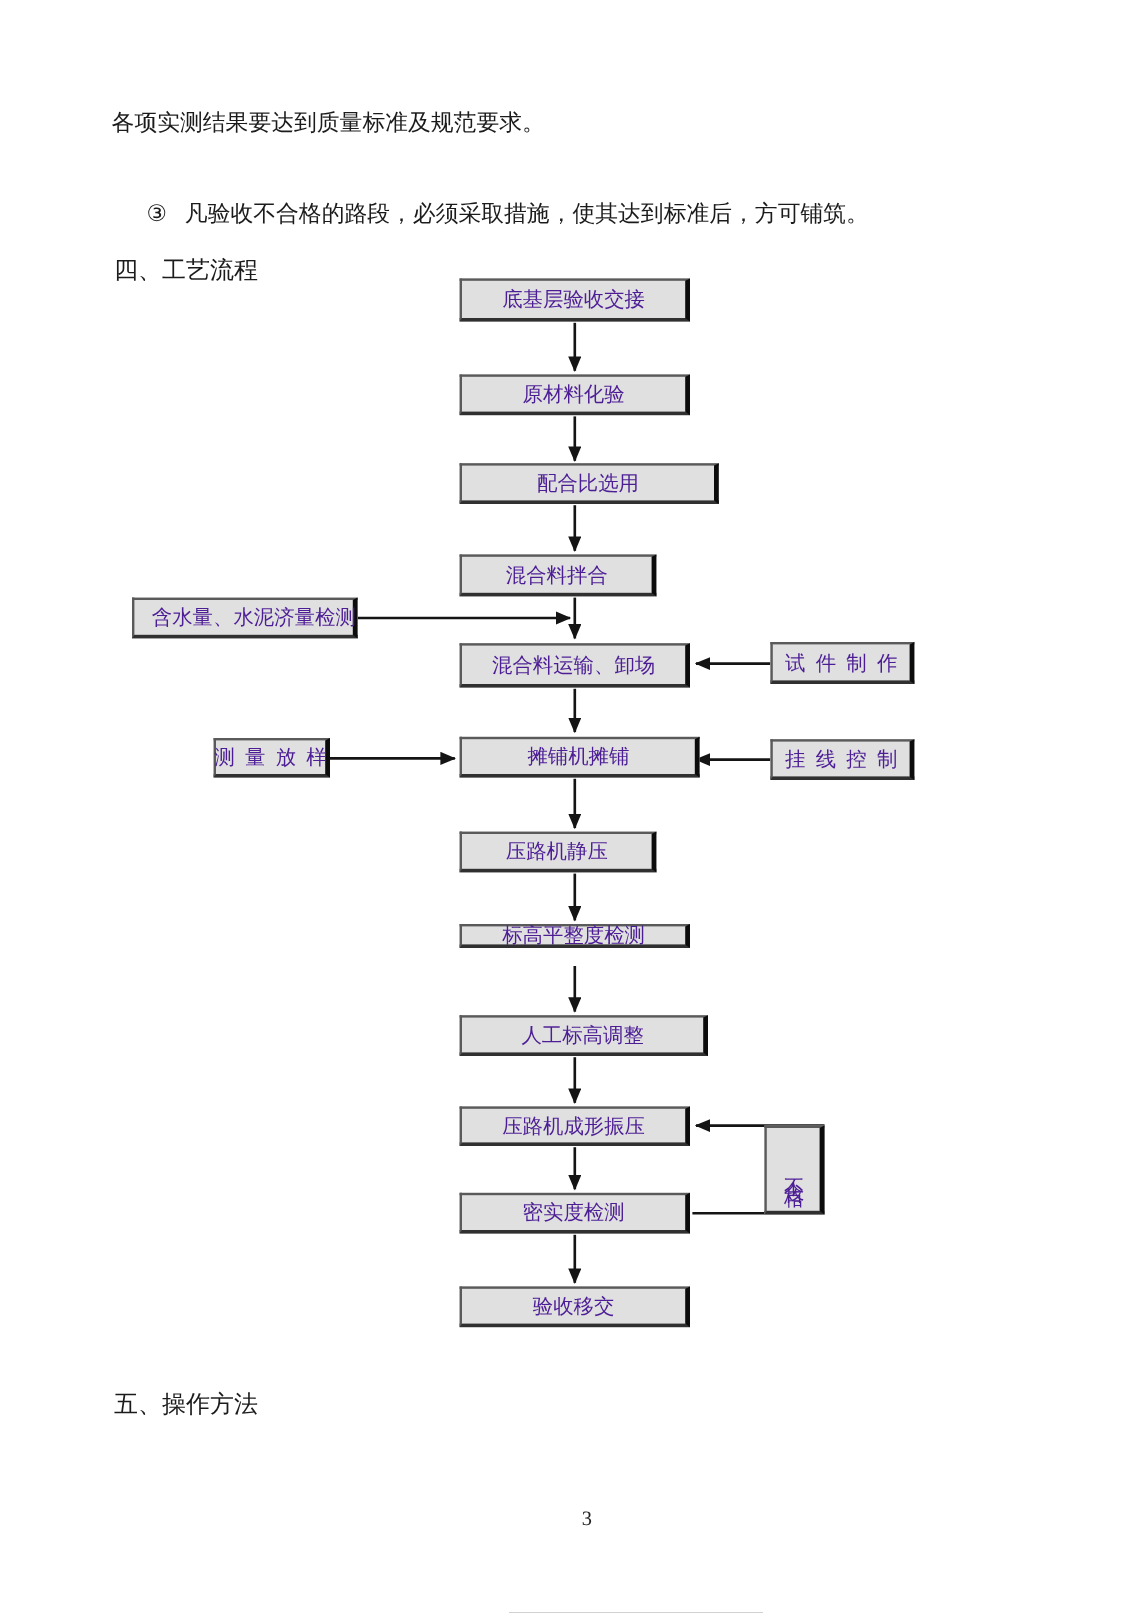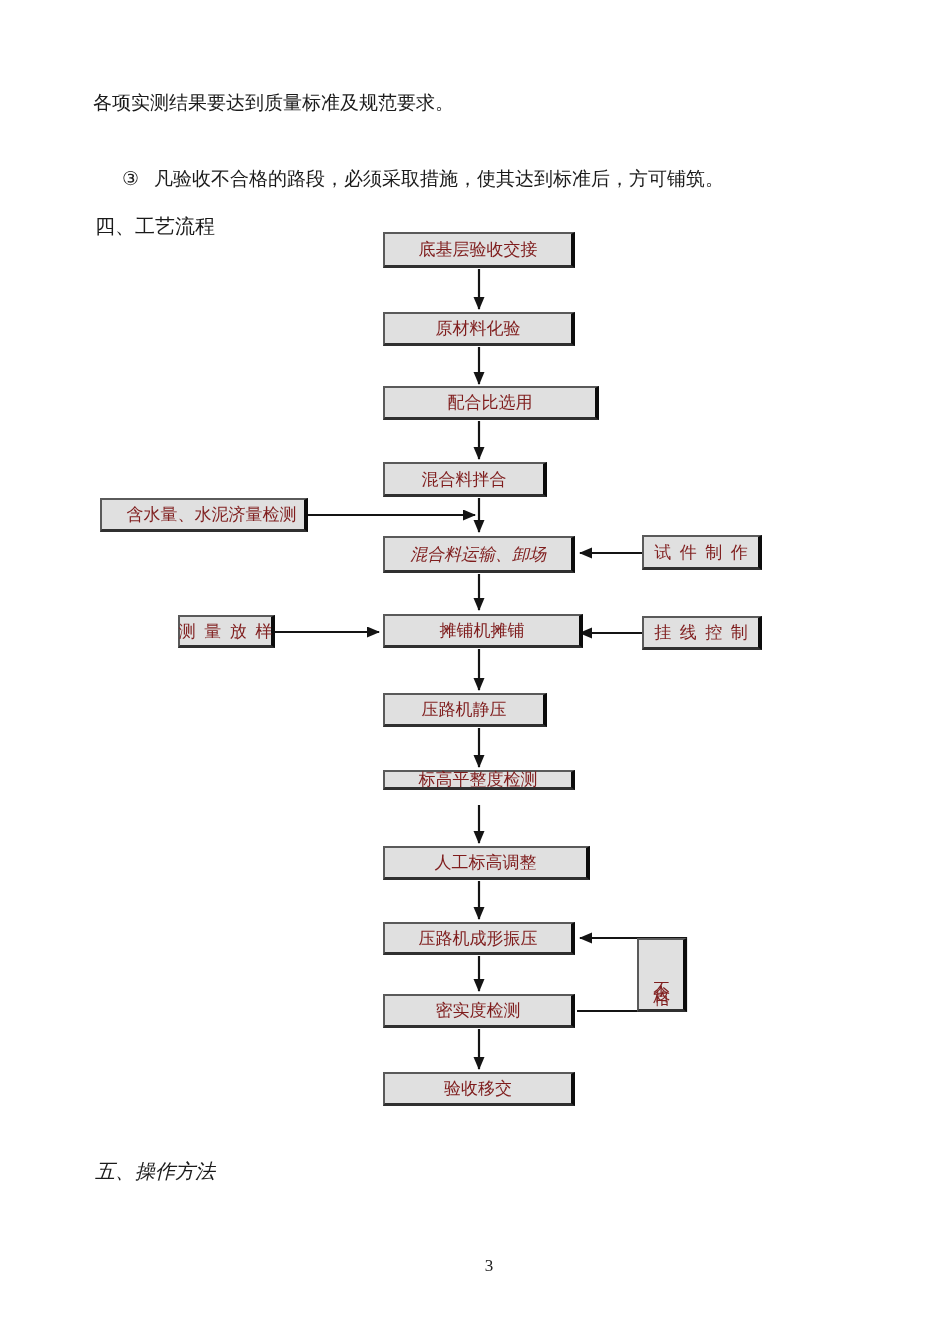--- a/index.html
+++ b/index.html
@@ -29,21 +29,21 @@
   .flow-svg{position:absolute;left:0;top:0;pointer-events:none;}
   .node{
     position:absolute;
     box-sizing:border-box;
     background:#e0e0e0;
     border:2px solid #5a5a5a;
     border-right:4px solid #0c0c0c;
     border-bottom:3px solid #303030;
     display:flex;align-items:center;justify-content:center;
     font-size:17px;line-height:1;
-    color:#7f1d1d;
+    color:#4c1d95;
     white-space:nowrap;
   }
   .node .spaced{letter-spacing:0.5em;margin-right:-0.5em;}
   .node .vtext{
     writing-mode:vertical-rl;
     letter-spacing:0.25em;
     line-height:1.1;
   }
 </style>
 </head>
@@ -53,21 +53,21 @@
 
   <div class="textline" style="left:93px;top:91px;">各项实测结果要达到质量标准及规范要求。</div>
 
 
   <div class="textline" style="left:122px;top:167px;">
     <span class="marker">③</span><span>凡验收不合格的路段，必须采取措施，使其达到标准后，方可铺筑。</span>
   </div>
 
   <div class="textline" style="left:95px;top:215px;font-size:20px;">四、工艺流程</div>
 
-  <div class="textline" style="left:95px;top:1160px;font-size:20px;font-style:italic;">五、操作方法</div>
+  <div class="textline" style="left:95px;top:1160px;font-size:20px;">五、操作方法</div>
 
   <div class="pageno">3</div>
 
   <svg class="flow-svg" width="950" height="1344" viewBox="0 0 950 1344">
     <defs>
       <marker id="arr" markerWidth="14" markerHeight="12" refX="12" refY="5.5" orient="auto" markerUnits="userSpaceOnUse">
         <path d="M0,0 L13,5.5 L0,11 Z" fill="#141414"></path>
       </marker>
     </defs>
     <g stroke="#141414" stroke-width="2.2" fill="none">
@@ -100,21 +100,21 @@
     </div>
 
   <div class="node" style="left:383px;top:386px;width:216px;height:34px;">
     <span>配合比选用</span>
     </div>
 
   <div class="node" style="left:383px;top:462px;width:164px;height:35px;">
     <span>混合料拌合</span>
     </div>
 
-  <div class="node" style="left:383px;top:536px;width:192px;height:37px;font-style:italic;">
+  <div class="node" style="left:383px;top:536px;width:192px;height:37px;">
     <span>混合料运输、卸场</span>
     </div>
 
   <div class="node" style="left:383px;top:614px;width:200px;height:34px;">
     <span>摊铺机摊铺</span>
     </div>
 
   <div class="node" style="left:383px;top:693px;width:164px;height:34px;">
     <span>压路机静压</span>
     </div>
@@ -132,21 +132,21 @@
     </div>
 
   <div class="node" style="left:383px;top:994px;width:192px;height:34px;">
     <span>密实度检测</span>
     </div>
 
   <div class="node" style="left:383px;top:1072px;width:192px;height:34px;">
     <span>验收移交</span>
     </div>
 
-  <div class="node" style="left:100px;top:498px;width:208px;height:34px;padding-left:17px;">
+  <div class="node" style="left:110px;top:498px;width:188px;height:34px;padding-left:17px;">
     <span>含水量、水泥济量检测</span>
     </div>
 
   <div class="node" style="left:178px;top:615px;width:97px;height:33px;">
     <span class="spaced">测量放样</span>
     </div>
 
   <div class="node" style="left:642px;top:535px;width:120px;height:35px;">
     <span class="spaced">试件制作</span>
     </div>

